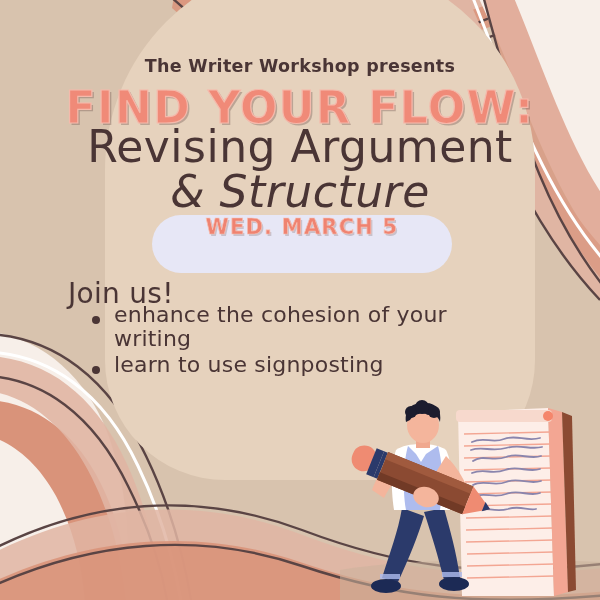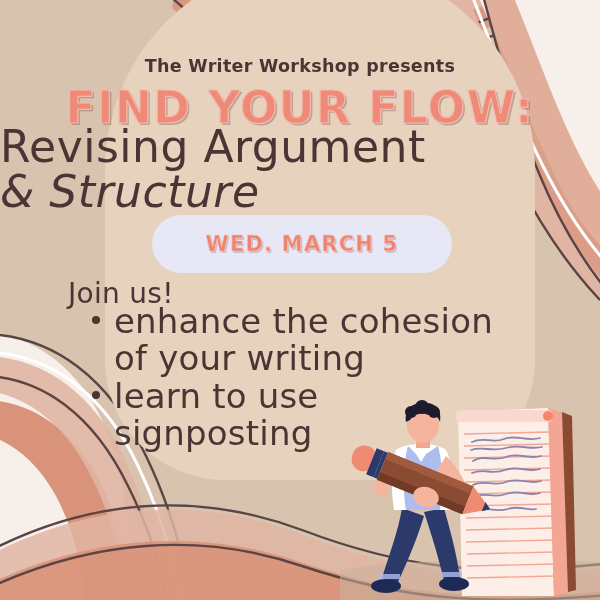--- a/index.html
+++ b/index.html
@@ -25,52 +25,52 @@
   }
   .find-flow{
     position:absolute;top:82px;left:0;width:600px;text-align:center;
     font-size:44px;font-weight:bold;color:#f08a78;
     letter-spacing:1.5px;
     font-family:"DejaVu Sans", sans-serif;
     -webkit-text-stroke:1.2px #f5b9ab;
     text-shadow:2px 2px 0 rgba(90,60,55,0.30);
   }
   .headline{
-    position:absolute;top:125px;left:0;width:600px;
+    position:absolute;top:125px;left:0;width:600px;text-align:center;
     font-size:44px;color:#4a3535;line-height:1.02;
     letter-spacing:0.5px;font-weight:400;
     font-family:"DejaVu Sans", sans-serif;
   }
   .headline .l2{display:block;font-style:italic;}
 
   .badge{
     position:absolute;left:152px;top:215px;width:300px;height:58px;
     background:#e7e7f6;border-radius:30px;
-    display:flex;flex-direction:column;align-items:center;justify-content:center;
+    display:flex;flex-direction:column;align-items:center;justify-content:space-between;
   }
   .badge span{
     font-size:21px;font-weight:bold;color:#ef8371;letter-spacing:1.2px;
     line-height:1.18;
     -webkit-text-stroke:0.7px #f7bfb2;
     text-shadow:1.5px 1.5px 0 rgba(90,60,55,0.22);
     font-family:"DejaVu Sans", sans-serif;
   }
 
   .joinus{
     position:absolute;left:68px;top:277px;
     font-size:28px;color:#4a3535;letter-spacing:0.3px;
     font-family:"DejaVu Sans", sans-serif;
   }
   .bullets{
     position:absolute;left:88px;top:303px;width:420px;
     margin:0;padding:0;list-style:none;
   }
   .bullets li{
     position:relative;padding-left:26px;
-    font-size:34px;color:#4a3535;line-height:1.08;
+    font-size:22px;color:#4a3535;line-height:1.08;
     margin-bottom:2px;letter-spacing:0.2px;
     font-family:"DejaVu Sans", sans-serif;
   }
   .bullets li::before{
     content:"";position:absolute;left:4px;top:13px;
     width:8px;height:8px;border-radius:50%;background:#4a3535;
   }
   .illustration{position:absolute;left:340px;top:400px;width:260px;height:200px;}
 </style>
 </head>

